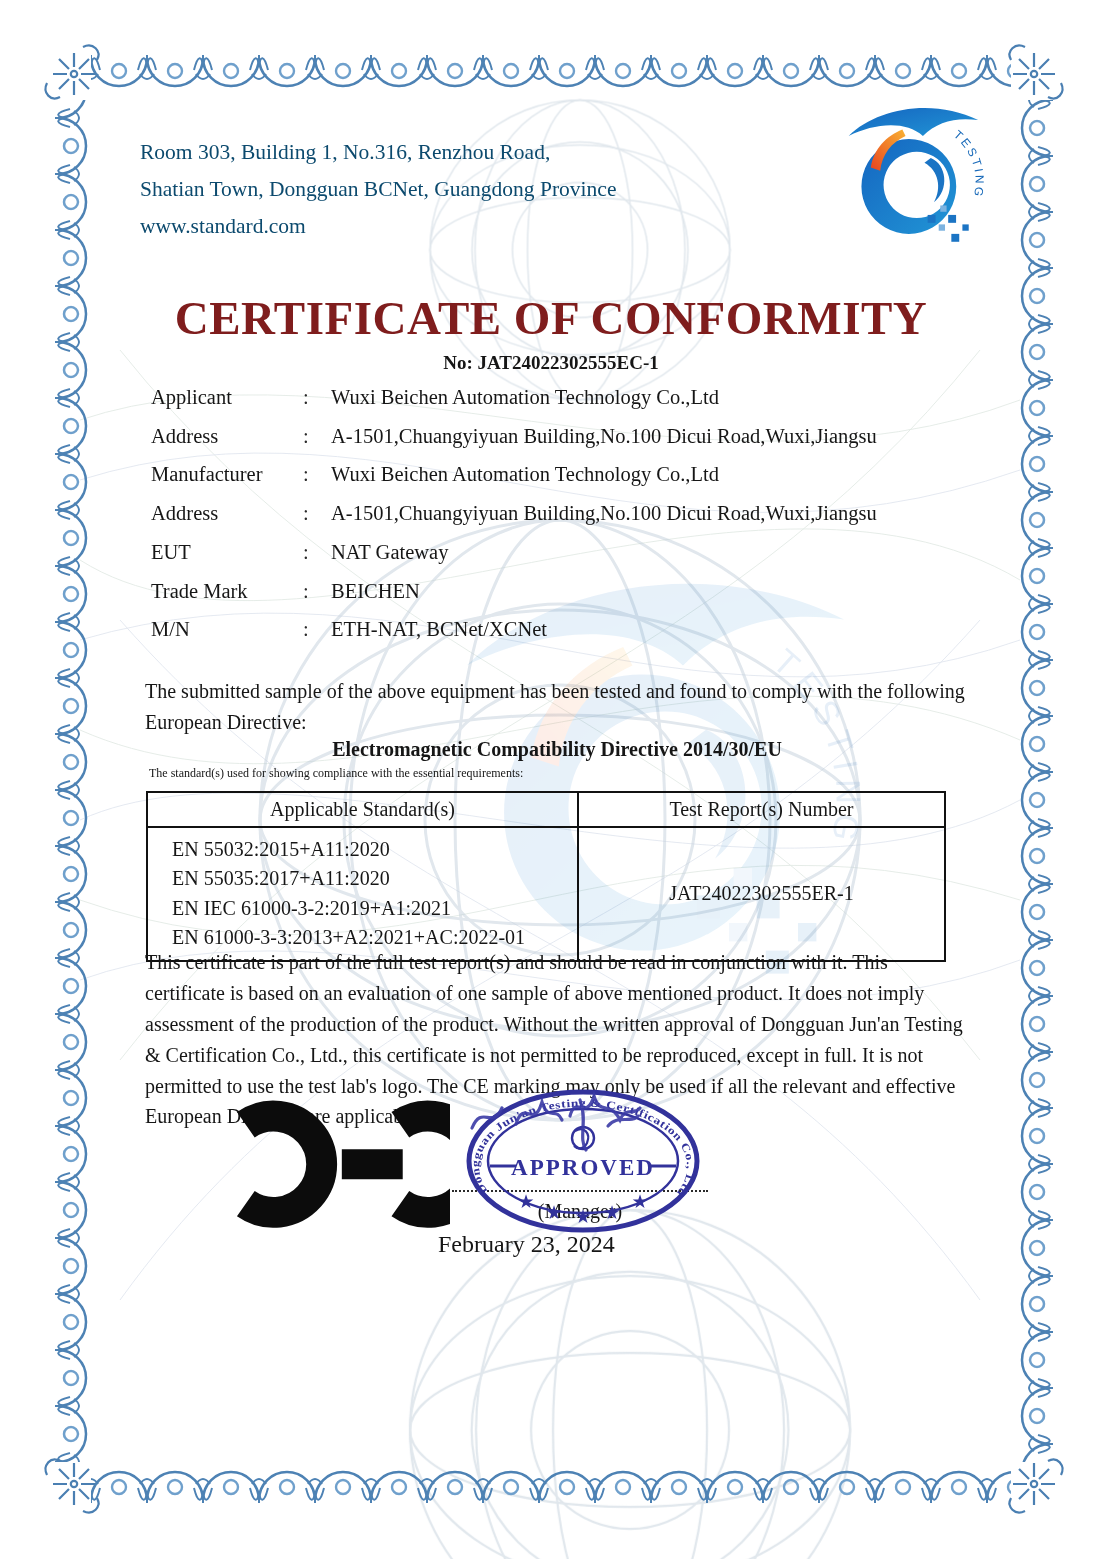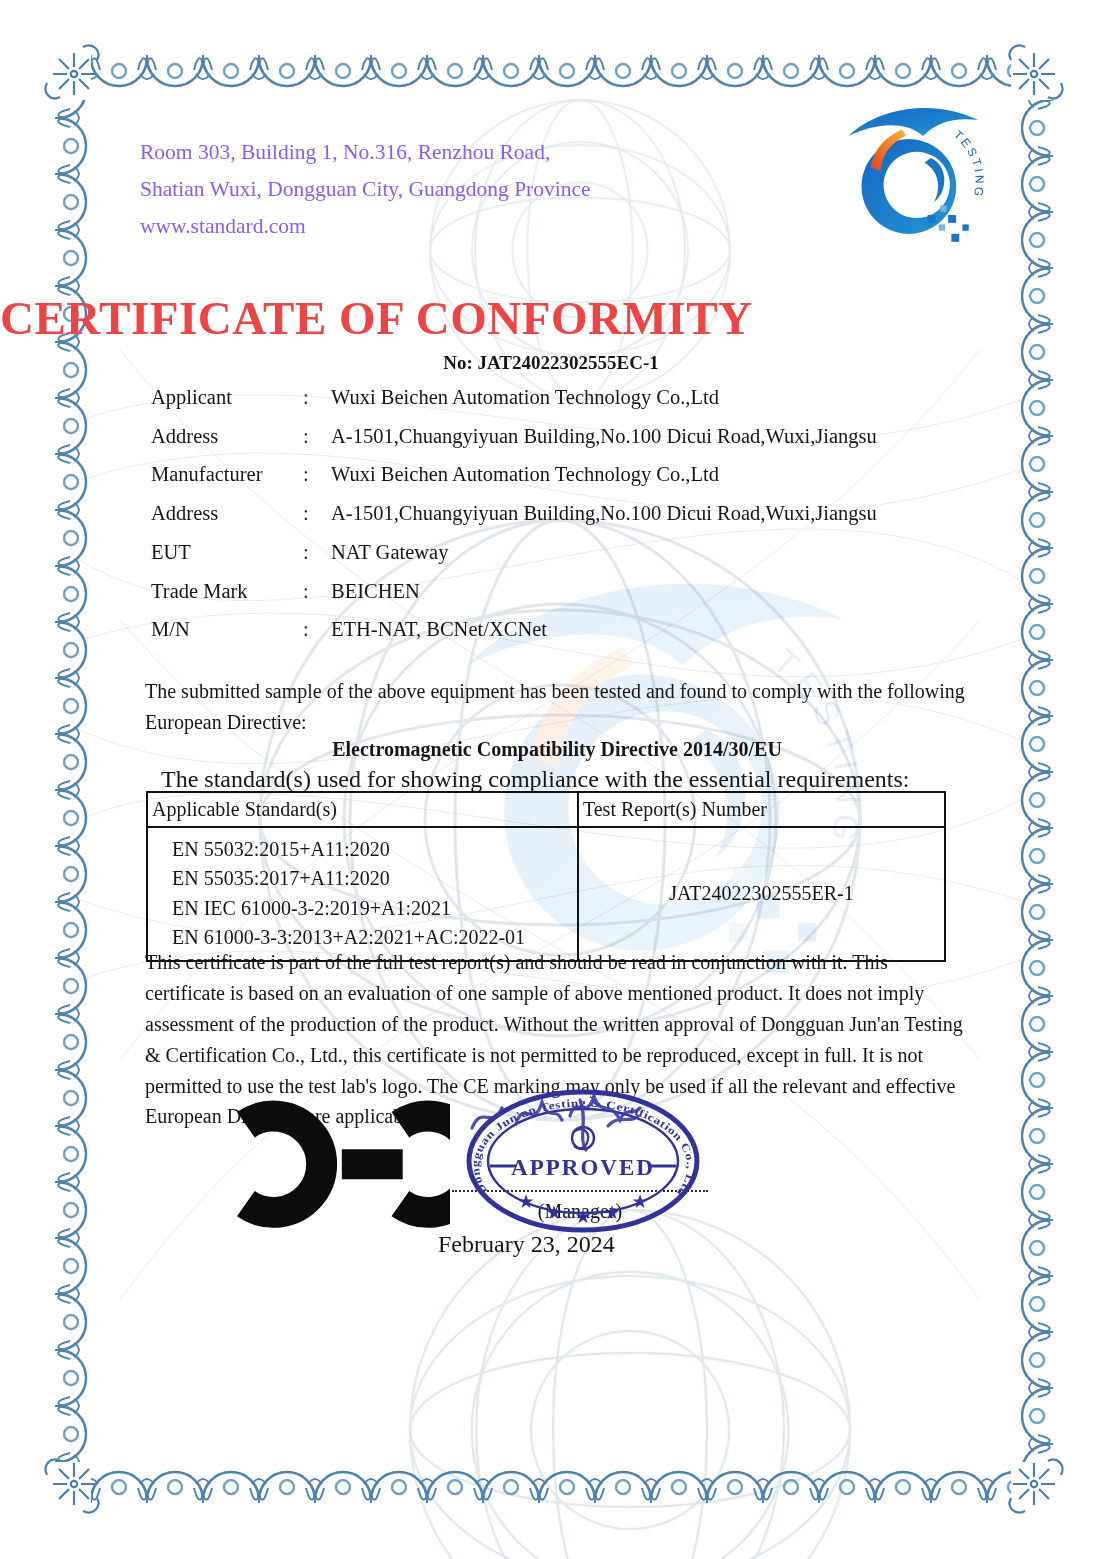--- a/index.html
+++ b/index.html
@@ -3,34 +3,34 @@
 <meta charset="utf-8">
 <style>
   html,body{margin:0;padding:0;background:#ffffff;}
   .page{
     position:relative;width:1102px;height:1559px;background:#ffffff;
     font-family:"Liberation Serif", serif;color:#161616;overflow:hidden;
   }
   .abs{position:absolute;}
   svg{display:block;}
   .bg-layer{left:0;top:0;pointer-events:none;}
-  .header-address{left:140px;top:134px;font-size:21.5px;line-height:1.72;color:#8b5cf6;}
-  .page-title{left:0;top:291px;width:1102px;font-size:47px;font-weight:bold;letter-spacing:0.5px;color:#ef4444;}
+  .header-address{left:140px;top:134px;font-size:21.5px;line-height:1.72;color:#0c4a6e;}
+  .page-title{left:0;top:291px;width:1102px;text-align:center;font-size:47px;font-weight:bold;letter-spacing:0.5px;color:#7f1d1d;}
   .cert-no{left:0;top:352px;width:1102px;text-align:center;font-size:19px;font-weight:bold;}
   .fields{left:151px;top:384px;width:818px;}
   .field-row{display:flex;margin-bottom:12.5px;font-size:20.5px;line-height:1.28;}
   .field-label{width:152px;flex:0 0 152px;}
   .field-colon{width:28px;flex:0 0 28px;color:#2b2b2b;}
   .field-value{flex:1;}
   .intro{left:145px;top:676px;width:824px;font-size:20px;line-height:1.55;}
   .directive{left:145px;top:738px;width:824px;text-align:center;font-size:20px;font-weight:bold;}
-  .standards-intro{left:161px;top:766px;width:824px;font-size:24px;}
+  .standards-intro{left:149px;top:766px;width:824px;font-size:12px;}
   .std-table{left:146px;top:791px;width:800px;border-collapse:collapse;background:transparent;}
   .std-table th,.std-table td{border:2px solid #111;font-weight:normal;}
-  .std-table th{font-size:20px;text-align:left;padding:5px 4px;}
+  .std-table th{font-size:20px;text-align:center;padding:5px 4px;}
   .std-cell{padding:7px 8px 7px 24px;font-size:20px;font-weight:bold;line-height:1.47;}
   .report-cell{text-align:center;font-size:20px;font-weight:bold;}
   .disclaimer{left:145px;top:947px;width:826px;font-size:20px;line-height:1.545;text-align:left;}
   .ce-wrap{left:150px;top:1092px;}
   .sig-line{left:452px;top:1172px;width:256px;height:18px;border-bottom:2.5px dotted #2a2a2a;}
   .manager-line{left:452px;top:1200px;width:256px;text-align:center;font-size:20px;}
   .date-line{left:438px;top:1231px;width:284px;text-align:left;font-size:24px;}
   .stamp-wrap{left:458px;top:1086px;pointer-events:none;}
 </style>
 </head>
@@ -141,21 +141,21 @@
       <use href="#cornerFlower" transform="translate(1034,74) scale(-1,1)"></use>
       <use href="#cornerFlower" transform="translate(74,1484) scale(1,-1)"></use>
       <use href="#cornerFlower" transform="translate(1034,1484) scale(-1,-1)"></use>
     </g>
 
     <use href="#junan-logo" transform="translate(836,98) scale(1.58)"></use>
   </svg>
 
   <div class="abs header-address">
     <div>Room 303, Building 1, No.316, Renzhou Road,</div>
-    <div>Shatian Wuxi, Dongguan City, Guangdong Province</div>
+    <div>Shatian Town, Dongguan BCNet, Guangdong Province</div>
     <div>www.standard.com</div>
   </div>
 
   <div class="abs page-title">CERTIFICATE OF CONFORMITY</div>
   <div class="abs cert-no">No: JAT24022302555EC-1</div>
 
   <div class="abs fields">
     <div class="field-row">
       <span class="field-label">Applicant</span>
       <span class="field-colon">:</span>

